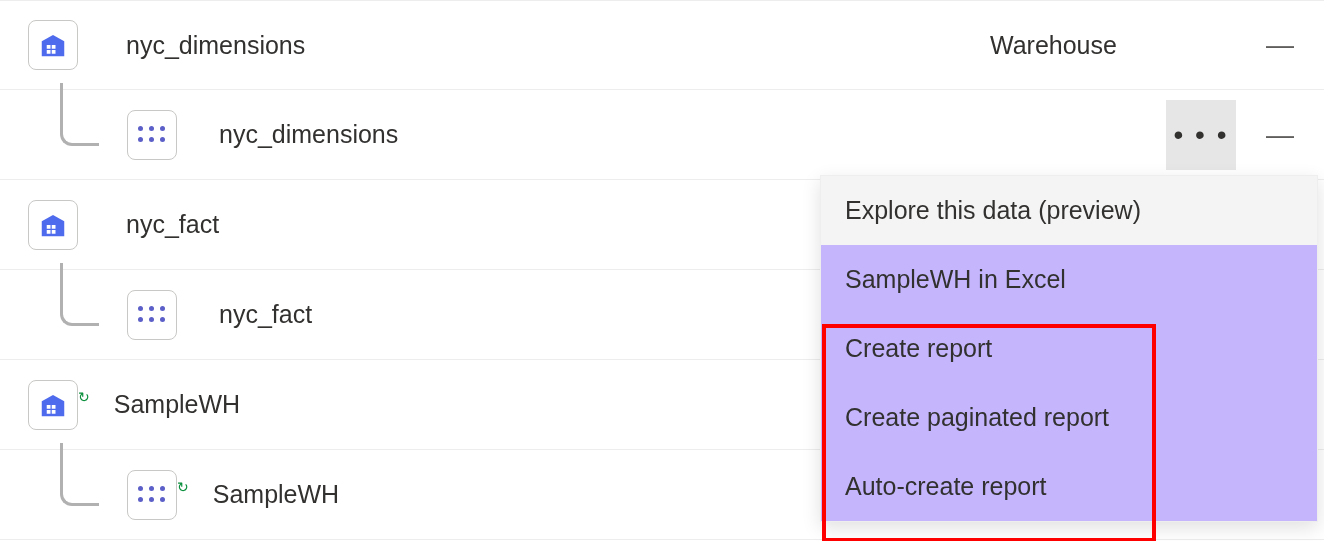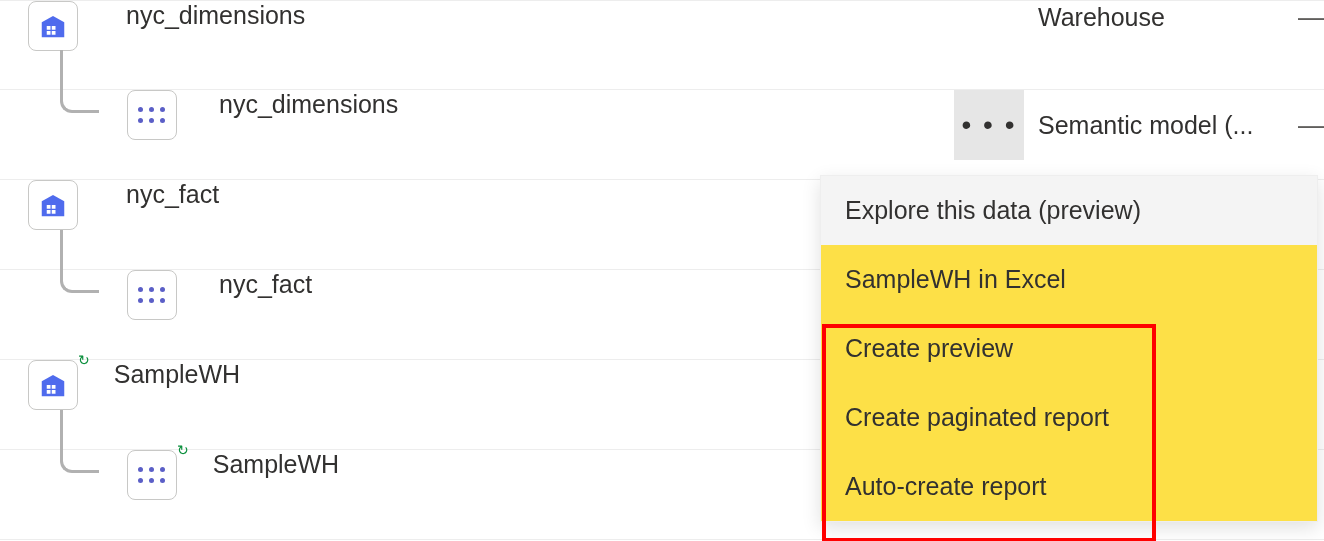--- a/index.html
+++ b/index.html
@@ -1,28 +1,28 @@
 <!DOCTYPE html>
 <html><head>
 <meta charset="utf-8">
 <style>
   html,body{margin:0;padding:0;font-family:"Segoe UI",Arial,sans-serif;font-size:23px;color:#323130;background:#fff}
   .container{width:1324px;height:541px;position:relative;overflow:hidden}
-  .row{display:flex;align-items:flex-start;height:90px;border-bottom:1px solid #ededed;box-sizing:border-box;padding-left:28px}
+  .row{display:flex;align-items:center;height:90px;border-bottom:1px solid #ededed;box-sizing:border-box;padding-left:28px}
   .row.child{padding-left:60px}
   .row.top{border-top:1px solid #ededed}
   .elbow{width:36px;height:60px;border-left:3px solid #b1b1b1;border-bottom:3px solid #b1b1b1;border-bottom-left-radius:12px;margin-right:28px;margin-top:-40px}
   .icon-box{width:48px;height:48px;border:1px solid #c8c8c6;border-radius:8px;background:#fff;display:flex;align-items:center;justify-content:center;flex:none}
   .name{margin-left:48px;font-size:25px;color:#323130}
   .row.child .name{margin-left:42px}
-  .right{margin-left:auto;display:flex;align-items:center;gap:20px;}
+  .right{margin-left:auto;display:flex;align-items:center;gap:36px;padding-right:32px}
   .col-type{width:240px;font-size:25px;color:#323130;white-space:nowrap;overflow:hidden}
   .col-dash{font-size:28px;color:#605e5c;letter-spacing:-2px}
   .more-btn{width:70px;height:70px;display:flex;align-items:center;justify-content:center;background:#e6e6e6;font-size:28px;letter-spacing:2px;color:#323130;margin-right:-6px;cursor:pointer}
-  .menu{position:absolute;left:820px;top:175px;width:496px;background:#fde047;box-shadow:0 6px 18px rgba(0,0,0,.12);border:1px solid #eee}
+  .menu{position:absolute;left:820px;top:175px;width:496px;background:#c4b5fd;box-shadow:0 6px 18px rgba(0,0,0,.12);border:1px solid #eee}
   .menu-item{padding:20px 24px;font-size:25px;color:#323130;cursor:pointer}
   .menu-item.hover{background:#f4f4f4}
   .redbox{position:absolute;border:4px solid #ff0000;pointer-events:none}
   .mark{font-size:14px;color:#0a8f3c;position:relative;top:-8px;margin-right:6px}
   
   .wh-svg{width:30px;height:30px}
   
   .dots6{display:grid;grid-template-columns:repeat(3,6px);grid-template-rows:repeat(2,6px);gap:5px}
   .dots6 span{width:5px;height:5px;border-radius:50%;background:#5b5fc7}
 </style>
@@ -56,21 +56,20 @@
           <span></span>
           <span></span>
           <span></span>
           <span></span>
           <span></span>
         </div>
     </div>
     <div class="name">nyc_dimensions</div>
     <div class="right">
       <div class="more-btn">• • •</div>
-      <div class="col-type">Semantic model (...</div>
       <div class="col-dash">—</div>
     </div>
   </div>
 
   <div class="row">
     <div class="icon-box">
       <svg class="wh-svg" viewBox="0 0 24 24">
           <path fill="#4f6bed" d="M3 9l9-5 9 5v12H3V9z"></path>
           <rect x="7" y="12" width="3" height="3" fill="#fff"></rect>
           <rect x="11" y="12" width="3" height="3" fill="#fff"></rect>
@@ -122,20 +121,20 @@
           <span></span>
         </div>
     </div>
     <span class="mark">↻</span>
     <div class="name" style="margin-left:18px">SampleWH</div>
   </div>
 
   <div class="menu">
     <div class="menu-item hover">Explore this data (preview)</div>
     <div class="menu-item">SampleWH in Excel</div>
-    <div class="menu-item">Create preview</div>
+    <div class="menu-item">Create report</div>
     <div class="menu-item">Create paginated report</div>
     <div class="menu-item">Auto-create report</div>
   </div>
 
   <div class="redbox" style="left:822px;top:324px;width:326px;height:210px"></div>
 
 </div>
 
 </body></html>

